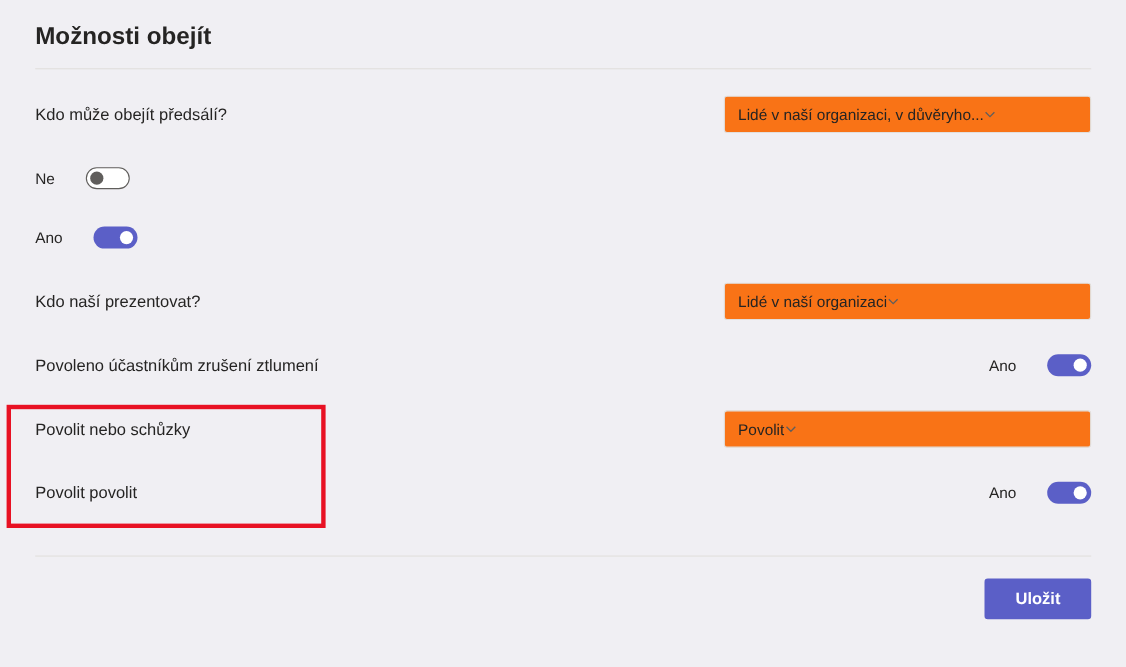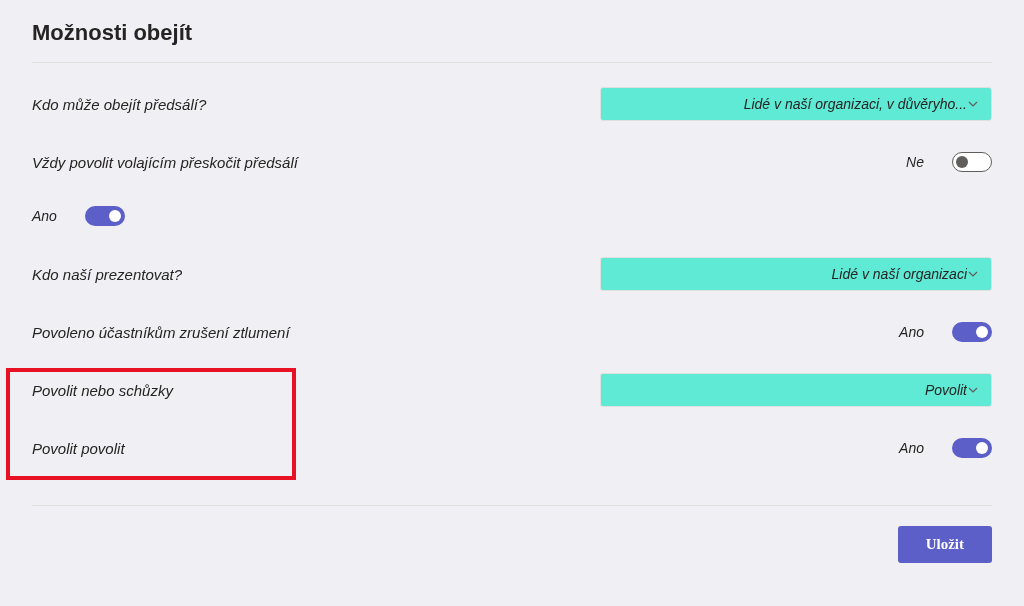--- a/index.html
+++ b/index.html
@@ -24,35 +24,34 @@
       height: 1px;
       background: #e1dfdd;
       margin-bottom: 10px;
     }
     .option-row {
       display: flex;
       align-items: center;
       justify-content: space-between;
       padding: 14px 0;
       min-height: 54px;
-      font-style: italic;
     }
     .option-label {
       font-size: 15px;
       color: #252423;
     }
     .select-box {
-      width: 392px;
+      width: 334px;
       height: 34px;
-      background: #5eead4;
+      background: #f97316;
       border: 1px solid #e1dfdd;
       border-radius: 3px;
       display: flex;
       align-items: center;
-      justify-content: flex-end;
+      justify-content: flex-start;
       padding: 0 12px;
       cursor: pointer;
       font-size: 14px;
       color: #252423;
     }
     .select-text {
       white-space: nowrap;
       overflow: hidden;
       text-overflow: ellipsis;
       max-width: 290px;
@@ -115,21 +114,21 @@
     }
     .save-button {
       background: #5b5fc7;
       color: #fff;
       border: none;
       border-radius: 3px;
       padding: 10px 28px;
       font-size: 15px;
       font-weight: 600;
       cursor: pointer;
-      font-family: Liberation Serif, serif;
+      font-family: Liberation Sans, sans-serif;
     }
     .container {
       position: relative;
     }
   </style>
 </head>
 <body>
 
 <div class="container">
 
@@ -140,21 +139,20 @@
     <div class="option-label">Kdo může obejít předsálí?</div>
     <div class="select-box">
       <span class="select-text">Lidé v naší organizaci, v důvěryho...</span>
       <svg class="chevron" viewBox="0 0 12 12">
           <path d="M2 4 L6 8 L10 4" stroke="#605e5c" stroke-width="1.2" fill="none"></path>
         </svg>
     </div>
   </div>
 
   <div class="option-row">
-    <div class="option-label">Vždy povolit volajícím přeskočit předsálí</div>
     <div class="toggle-wrap">
       <span class="toggle-label">Ne</span>
       <div class="toggle off">
           <div class="toggle-knob"></div>
         </div>
     </div>
   </div>
 
   <div class="option-row">
     <div class="toggle-wrap">

